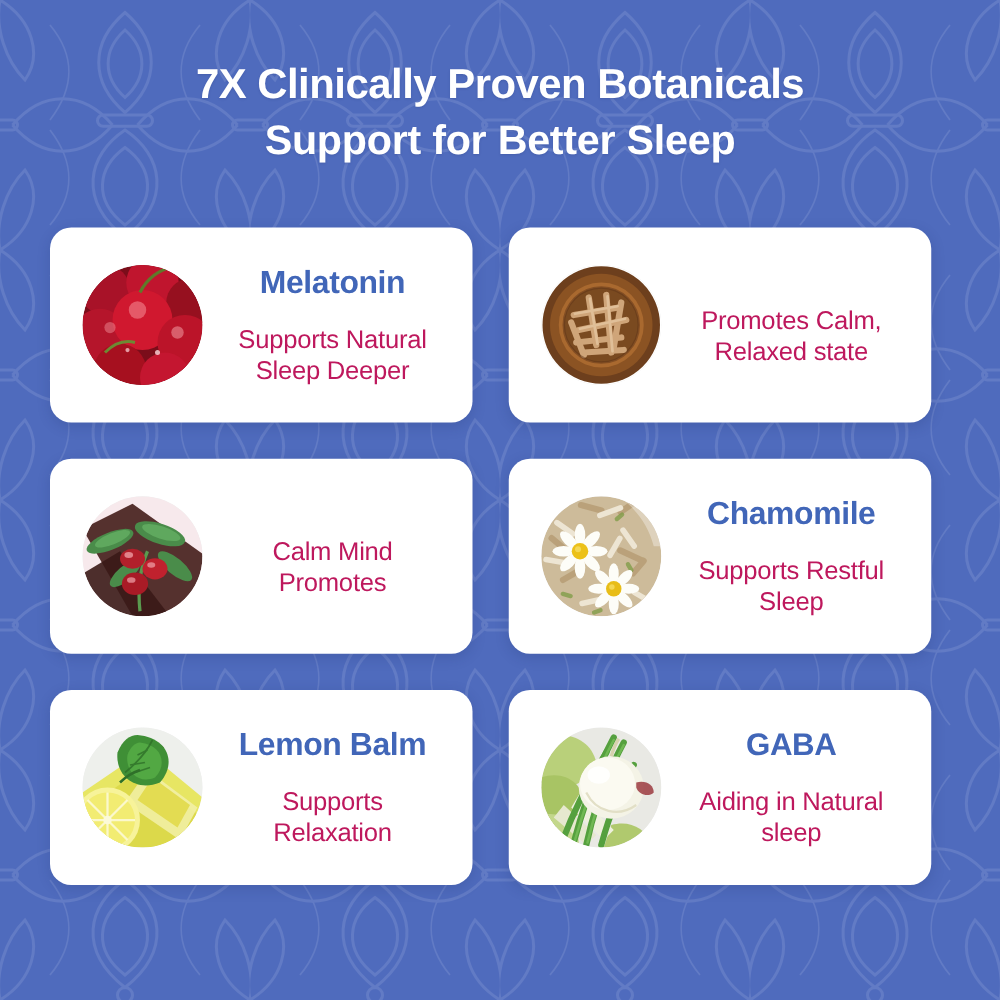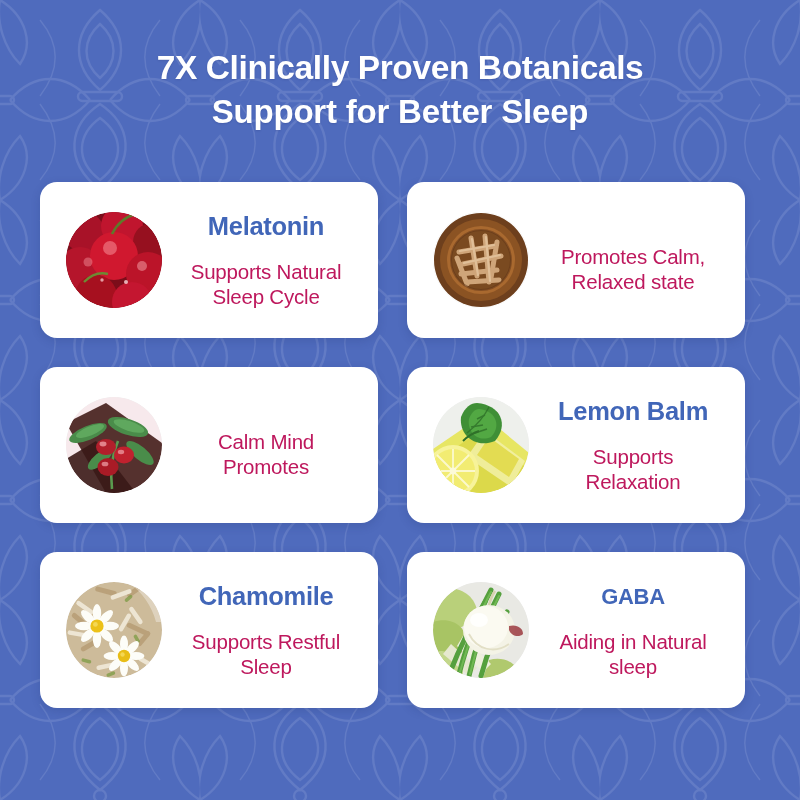--- a/index.html
+++ b/index.html
@@ -112,21 +112,21 @@
   .card-desc {
     color: #be185d;
     font-size: 20.5px;
     line-height: 25px;
     letter-spacing: -0.2px;
     margin-top: 17px;
   }
   .card-desc .l { display: block; }
 
   
-  .card.gaba .card-title { font-size: 22px; }
+  .card.gaba .card-title { font-size: 25px; }
 </style>
 </head>
 <body>
 
 <div id="poster">
 
   <svg class="bg-pattern" viewBox="0 0 800 800" preserveAspectRatio="none" aria-hidden="true">
     <defs>
       <pattern id="damask" width="200" height="200" patternUnits="userSpaceOnUse">
         <g fill="none" stroke="#8ea1d8" stroke-width="2.4" opacity="0.55">
@@ -196,21 +196,21 @@
             <path d="M18 70 C 26 62, 34 60, 42 62" stroke="#6d8a33" stroke-width="2.4" fill="none"></path>
             <circle cx="60" cy="70" r="2" fill="#ffd9dd" opacity=".8"></circle>
             <circle cx="36" cy="68" r="1.7" fill="#ffd9dd" opacity=".7"></circle>
           </g>
         </svg>
       </div>
       <div class="card-text">
         <div class="card-title">Melatonin</div>
         <div class="card-desc">
           <span class="l">Supports Natural</span>
-          <span class="l">Sleep Cycle</span>
+          <span class="l">Sleep Deeper</span>
         </div>
       </div>
     </div>
 
     <div class="card">
       <div class="thumb">
         <svg viewBox="0 0 96 96" aria-hidden="true">
           <defs>
               <clipPath id="c2">
                 <circle cx="48" cy="48" r="48"></circle>
@@ -281,70 +281,20 @@
               <ellipse cx="55" cy="55" rx="3.2" ry="2.2" fill="#f1a4ab" opacity=".7"></ellipse>
               <ellipse cx="39" cy="67" rx="3.4" ry="2.3" fill="#f1a4ab" opacity=".7"></ellipse>
             </g>
           </g>
         </svg>
       </div>
       <div class="card-text">
         <div class="card-desc">
           <span class="l">Calm Mind</span>
           <span class="l">Promotes</span>
-        </div>
-      </div>
-    </div>
-
-    <div class="card">
-      <div class="thumb">
-        <svg viewBox="0 0 96 96" aria-hidden="true">
-          <defs>
-              <clipPath id="c5">
-                <circle cx="48" cy="48" r="48"></circle>
-              </clipPath>
-            </defs>
-          <g clip-path="url(#c5)">
-            <rect width="96" height="96" fill="#eef0ec"></rect>
-            <path d="M0 52 L 50 18 L 96 56 L 96 96 L 0 96 Z" fill="#e7e663"></path>
-            <path d="M0 66 L 44 36 L 96 72 L 96 96 L 0 96 Z" fill="#dcd94a"></path>
-
-            <path d="M52 34 L 92 64 L 78 90 L 34 60 Z" fill="#f2f0a8" opacity=".85"></path>
-            <path d="M56 40 L 86 62 L 76 80 L 44 58 Z" fill="#e3dc52"></path>
-
-            <rect x="56" y="18" width="9" height="22" rx="3" transform="rotate(26 56 18)" fill="#b5773f"></rect>
-            <rect x="58" y="12" width="9" height="9" rx="3" transform="rotate(26 58 12)" fill="#8a5227"></rect>
-
-            <circle cx="20" cy="74" r="26" fill="#f7f39a"></circle>
-            <circle cx="20" cy="74" r="22" fill="#f2ec72"></circle>
-            <g stroke="#fcfad8" stroke-width="1.8" opacity=".9">
-              <path d="M20 52 L 20 96"></path>
-                <path d="M-2 74 L 42 74"></path>
-              <path d="M4 58 L 36 90"></path>
-                <path d="M36 58 L 4 90"></path>
-            </g>
-            <circle cx="20" cy="74" r="3.4" fill="#fcfad8"></circle>
-
-            <path d="M44 6 C 68 8, 76 28, 62 44 C 42 52, 26 38, 28 20 C 32 10, 38 6, 44 6 Z" fill="#3f8f36"></path>
-            <path d="M46 12 C 64 14, 68 30, 58 40 C 44 46, 34 34, 36 22 C 38 16, 42 12, 46 12 Z" fill="#52a843"></path>
-            <g stroke="#2f7029" stroke-width="1.4" fill="none" opacity=".8">
-              <path d="M34 36 C 44 28, 52 18, 56 10"></path>
-              <path d="M38 30 L 50 28"></path>
-                <path d="M42 36 L 54 32"></path>
-                <path d="M44 22 L 52 18"></path>
-            </g>
-            <path d="M30 44 C 34 40, 40 36, 46 34" stroke="#2f7029" stroke-width="2" fill="none"></path>
-          </g>
-        </svg>
-      </div>
-      <div class="card-text">
-        <div class="card-title">Lemon Balm</div>
-        <div class="card-desc">
-          <span class="l">Supports</span>
-          <span class="l">Relaxation</span>
         </div>
       </div>
     </div>
 
     <div class="card">
       <div class="thumb">
         <svg viewBox="0 0 96 96" aria-hidden="true">
           <defs>
               <clipPath id="c4">
                 <circle cx="48" cy="48" r="48"></circle>
@@ -416,20 +366,70 @@
       </div>
       <div class="card-text">
         <div class="card-title">Chamomile</div>
         <div class="card-desc">
           <span class="l">Supports Restful</span>
           <span class="l">Sleep</span>
         </div>
       </div>
     </div>
 
+    <div class="card">
+      <div class="thumb">
+        <svg viewBox="0 0 96 96" aria-hidden="true">
+          <defs>
+              <clipPath id="c5">
+                <circle cx="48" cy="48" r="48"></circle>
+              </clipPath>
+            </defs>
+          <g clip-path="url(#c5)">
+            <rect width="96" height="96" fill="#eef0ec"></rect>
+            <path d="M0 52 L 50 18 L 96 56 L 96 96 L 0 96 Z" fill="#e7e663"></path>
+            <path d="M0 66 L 44 36 L 96 72 L 96 96 L 0 96 Z" fill="#dcd94a"></path>
+
+            <path d="M52 34 L 92 64 L 78 90 L 34 60 Z" fill="#f2f0a8" opacity=".85"></path>
+            <path d="M56 40 L 86 62 L 76 80 L 44 58 Z" fill="#e3dc52"></path>
+
+            <rect x="56" y="18" width="9" height="22" rx="3" transform="rotate(26 56 18)" fill="#b5773f"></rect>
+            <rect x="58" y="12" width="9" height="9" rx="3" transform="rotate(26 58 12)" fill="#8a5227"></rect>
+
+            <circle cx="20" cy="74" r="26" fill="#f7f39a"></circle>
+            <circle cx="20" cy="74" r="22" fill="#f2ec72"></circle>
+            <g stroke="#fcfad8" stroke-width="1.8" opacity=".9">
+              <path d="M20 52 L 20 96"></path>
+                <path d="M-2 74 L 42 74"></path>
+              <path d="M4 58 L 36 90"></path>
+                <path d="M36 58 L 4 90"></path>
+            </g>
+            <circle cx="20" cy="74" r="3.4" fill="#fcfad8"></circle>
+
+            <path d="M44 6 C 68 8, 76 28, 62 44 C 42 52, 26 38, 28 20 C 32 10, 38 6, 44 6 Z" fill="#3f8f36"></path>
+            <path d="M46 12 C 64 14, 68 30, 58 40 C 44 46, 34 34, 36 22 C 38 16, 42 12, 46 12 Z" fill="#52a843"></path>
+            <g stroke="#2f7029" stroke-width="1.4" fill="none" opacity=".8">
+              <path d="M34 36 C 44 28, 52 18, 56 10"></path>
+              <path d="M38 30 L 50 28"></path>
+                <path d="M42 36 L 54 32"></path>
+                <path d="M44 22 L 52 18"></path>
+            </g>
+            <path d="M30 44 C 34 40, 40 36, 46 34" stroke="#2f7029" stroke-width="2" fill="none"></path>
+          </g>
+        </svg>
+      </div>
+      <div class="card-text">
+        <div class="card-title">Lemon Balm</div>
+        <div class="card-desc">
+          <span class="l">Supports</span>
+          <span class="l">Relaxation</span>
+        </div>
+      </div>
+    </div>
+
     <div class="card gaba">
       <div class="thumb">
         <svg viewBox="0 0 96 96" aria-hidden="true">
           <defs>
               <clipPath id="c6">
                 <circle cx="48" cy="48" r="48"></circle>
               </clipPath>
             </defs>
           <g clip-path="url(#c6)">
             <rect width="96" height="96" fill="#e9e9e4"></rect>

